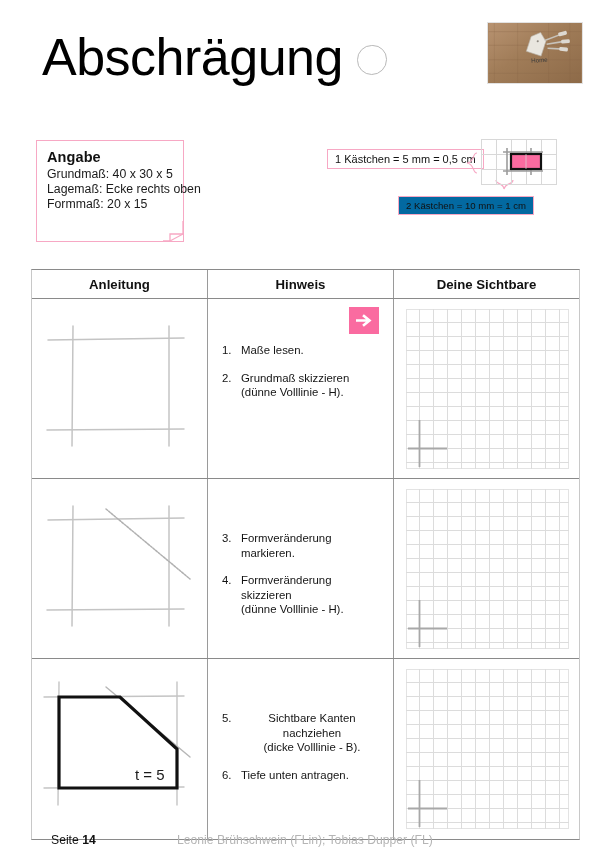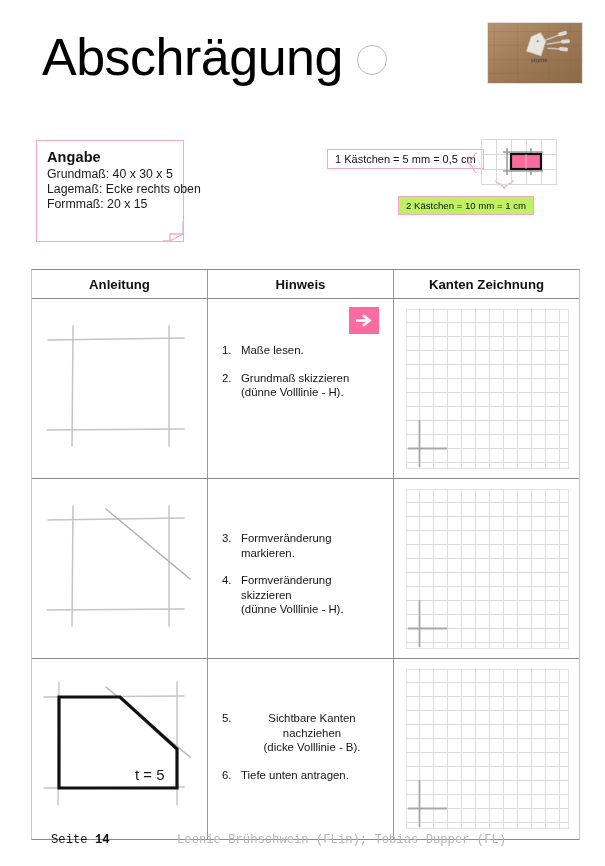--- a/index.html
+++ b/index.html
@@ -59,21 +59,21 @@
 
   
   .legend-box1 {
     position: absolute; left: 327px; top: 149px;
     border: 1.2px solid #f7a8c4; background:#fff;
     padding: 3px 7px; font-size: 11px; color:#111;
     white-space: nowrap;
   }
   .legend-box2 {
     position: absolute; left: 398px; top: 196px;
-    border: 1.2px solid #f7a8c4; background:#bef264;
+    border: 1.2px solid #f7a8c4; background:#0369a1;
     padding: 3px 7px; font-size: 9.6px; color:#111;
     white-space: nowrap;
   }
   .legend-grid { position:absolute; left: 481px; top: 139px; }
   .legend-grid svg { display:block; }
   .brace-right { position:absolute; left:465px; top:152px; }
   .brace-bottom { position:absolute; left:488px; top:178px; }
 
   
   .tbl {
@@ -116,21 +116,21 @@
   .step-num { width: 19px; flex: none; }
   .step-txt { flex: 1; }
 
   
   .gridpaper { position:absolute; left: 12px; top: 10px; }
   .gridpaper svg { display:block; }
 
   
   .footer {
     position: absolute; left: 31px; top: 833px; width: 549px;
-    display: flex; align-items: center; font-family: Liberation Mono, monospace;
+    display: flex; align-items: center;
   }
   .foot-page { font-size: 12.2px; color:#111; width: 146px; padding-left: 20px; }
   .foot-page b { font-weight: bold; }
   .foot-auth { font-size: 12.2px; color:#b5b5b5; }
 </style>
 </head>
 <body>
 
 <div class="page">
 
@@ -217,21 +217,21 @@
       <rect x="30" y="15" width="30" height="15" fill="#fa6ba0" stroke="#111" stroke-width="2.2"></rect>
       <path d="M45 15 V30" stroke="#d9d9d9" stroke-width="1" opacity="0.7"></path>
     </svg>
   </div>
 
   <div class="tbl">
 
     <div class="thead">
       <div class="th c1">Anleitung</div>
       <div class="th c2">Hinweis</div>
-      <div class="th c3">Kanten Zeichnung</div>
+      <div class="th c3">Deine Sichtbare</div>
     </div>
 
     <div class="trow">
       <div class="cell c1">
         <div class="sketch">
           <svg width="176" height="178" viewBox="0 0 176 178">
             <g stroke="#c4c4c4" stroke-width="1.5" fill="none" stroke-linecap="round">
               <path d="M16 41 L152 39"></path>
               <path d="M15 131 L152 130"></path>
               <path d="M41 27 L40 147"></path>

